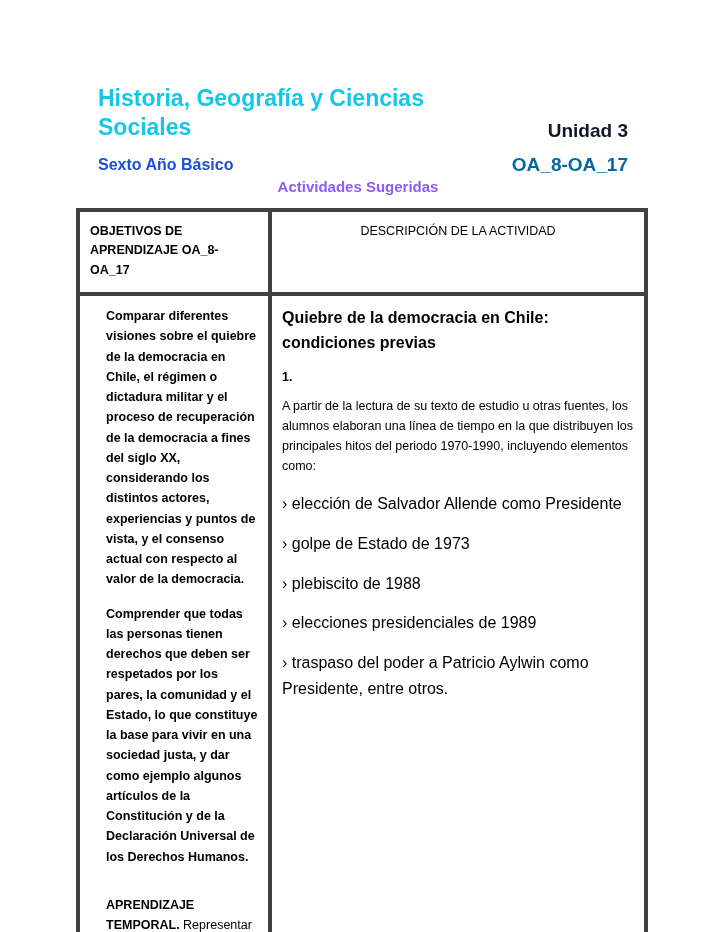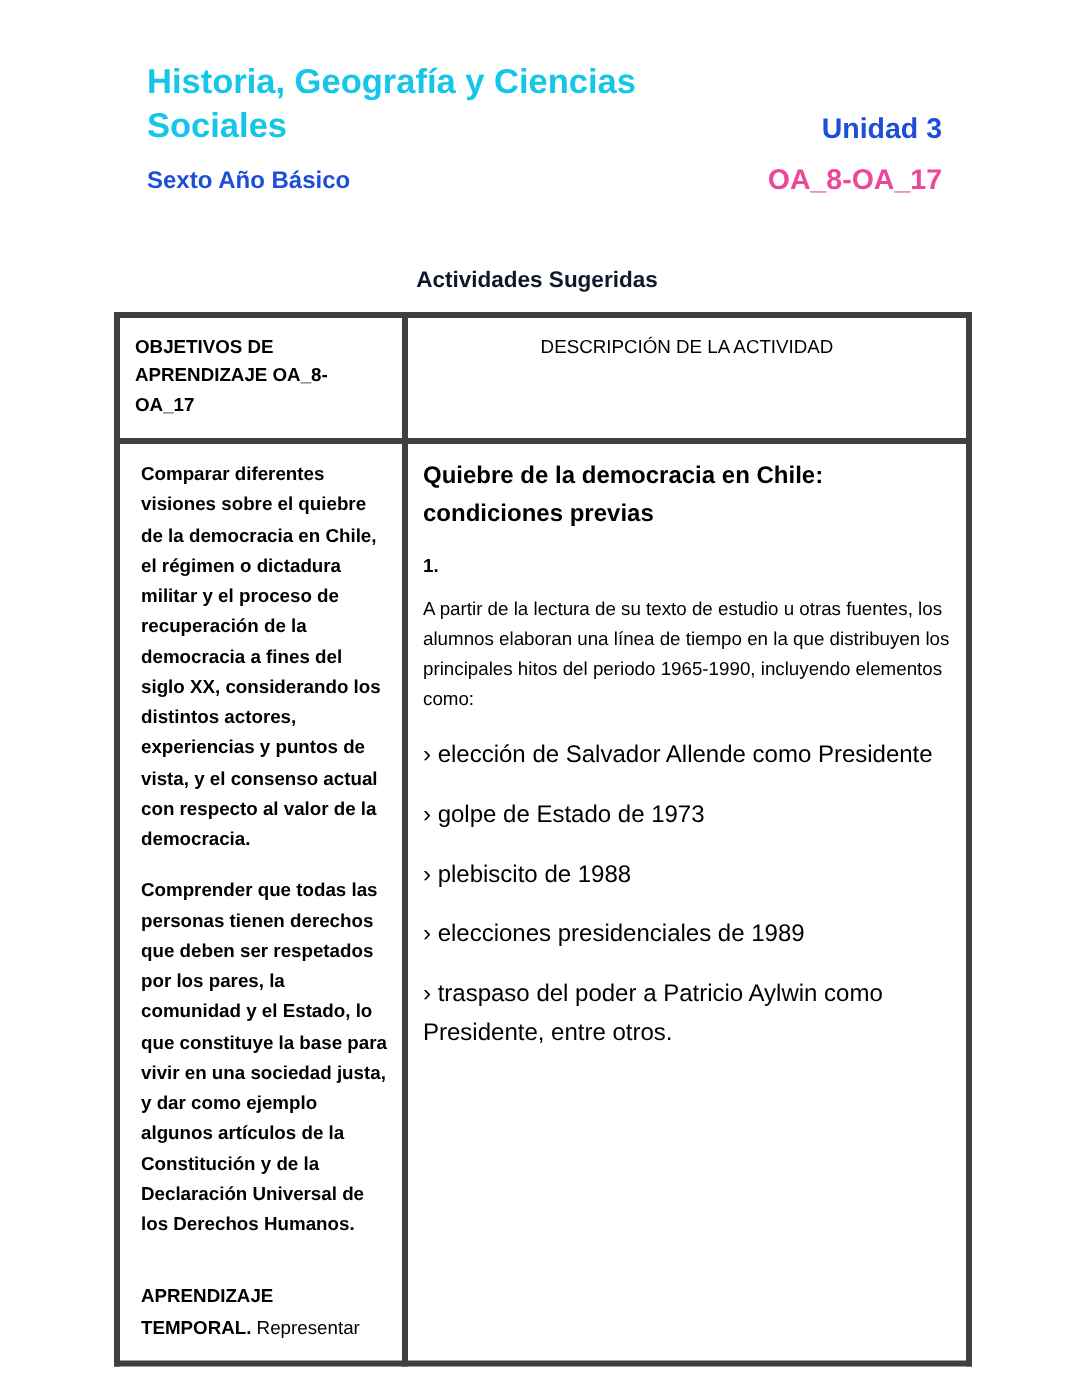--- a/index.html
+++ b/index.html
@@ -24,67 +24,68 @@
   
   .header {
     position: absolute;
     left: 98px;
     top: 40px;
     width: 530px;
   }
   .header-row-1 {
     position: relative;
     min-height: 66px;
+    margin-top: 44px;
   }
   .subject-title {
     font-size: 23px;
     font-weight: bold;
     color: #14c6e8;
     line-height: 1.28;
     width: 420px;
     margin: 0;
   }
   .unit-label {
     position: absolute;
     right: 0;
     top: 36px;
     font-size: 19px;
     font-weight: bold;
-    color: #1d4ed8;
+    color: #0f172a;
     text-align: right;
   }
   .header-row-2 {
     position: relative;
     margin-top: 6px;
     height: 26px;
   }
   .grade-level {
     font-size: 16px;
     font-weight: bold;
     color: #1d4ed8;
   }
   .oa-range {
     position: absolute;
     right: 0;
     top: -2px;
     font-size: 19px;
     font-weight: bold;
-    color: #ec4899;
+    color: #0369a1;
   }
 
   
   .section-title {
     position: absolute;
     top: 178px;
     left: 0;
     width: 716px;
     text-align: center;
     font-size: 15px;
     font-weight: bold;
-    color: #0f172a;
+    color: #8b5cf6;
   }
 
   
   .table-wrap {
     position: absolute;
     left: 76px;
     top: 208px;
     width: 568px;
   }
   table.act-table {
@@ -114,21 +115,21 @@
     line-height: 1.55;
   }
 
   td.cell-oa {
     height: 570px;
   }
   .oa-para {
     font-size: 12.5px;
     font-weight: bold;
     line-height: 1.62;
-    margin: 0 0 14px 4px;
+    margin: 0 0 14px 16px;
   }
   .oa-para:last-child { margin-bottom: 0; }
   .oa-para-spaced { margin-top: 28px; }
   .oa-normal { font-weight: normal; }
 
   .desc-title {
     font-size: 16px;
     font-weight: bold;
     line-height: 1.55;
     margin: 0 0 14px 0;
@@ -183,21 +184,21 @@
       <tbody>
         <tr>
           <td class="cell-oa">
             <p class="oa-para">Comparar diferentes visiones sobre el quiebre de la democracia en Chile, el régimen o dictadura militar y el proceso de recuperación de la democracia a fines del siglo XX, considerando los distintos actores, experiencias y puntos de vista, y el consenso actual con respecto al valor de la democracia.</p>
             <p class="oa-para">Comprender que todas las personas tienen derechos que deben ser respetados por los pares, la comunidad y el Estado, lo que constituye la base para vivir en una sociedad justa, y dar como ejemplo algunos artículos de la Constitución y de la Declaración Universal de los Derechos Humanos.</p>
             <p class="oa-para oa-para-spaced"><span>APRENDIZAJE TEMPORAL.</span><span class="oa-normal"> Representar</span></p>
           </td>
           <td class="cell-desc">
             <p class="desc-title">Quiebre de la democracia en Chile: condiciones previas</p>
             <p class="desc-num">1.</p>
-            <p class="desc-para">A partir de la lectura de su texto de estudio u otras fuentes, los alumnos elaboran una línea de tiempo en la que distribuyen los principales hitos del periodo 1965-1990, incluyendo elementos como:</p>
+            <p class="desc-para">A partir de la lectura de su texto de estudio u otras fuentes, los alumnos elaboran una línea de tiempo en la que distribuyen los principales hitos del periodo 1970-1990, incluyendo elementos como:</p>
             <p class="desc-item">› elección de Salvador Allende como Presidente</p>
             <p class="desc-item">› golpe de Estado de 1973</p>
             <p class="desc-item">› plebiscito de 1988</p>
             <p class="desc-item">› elecciones presidenciales de 1989</p>
             <p class="desc-item">› traspaso del poder a Patricio Aylwin como Presidente, entre otros.</p>
           </td>
         </tr>
       </tbody>
     </table>
   </div>

